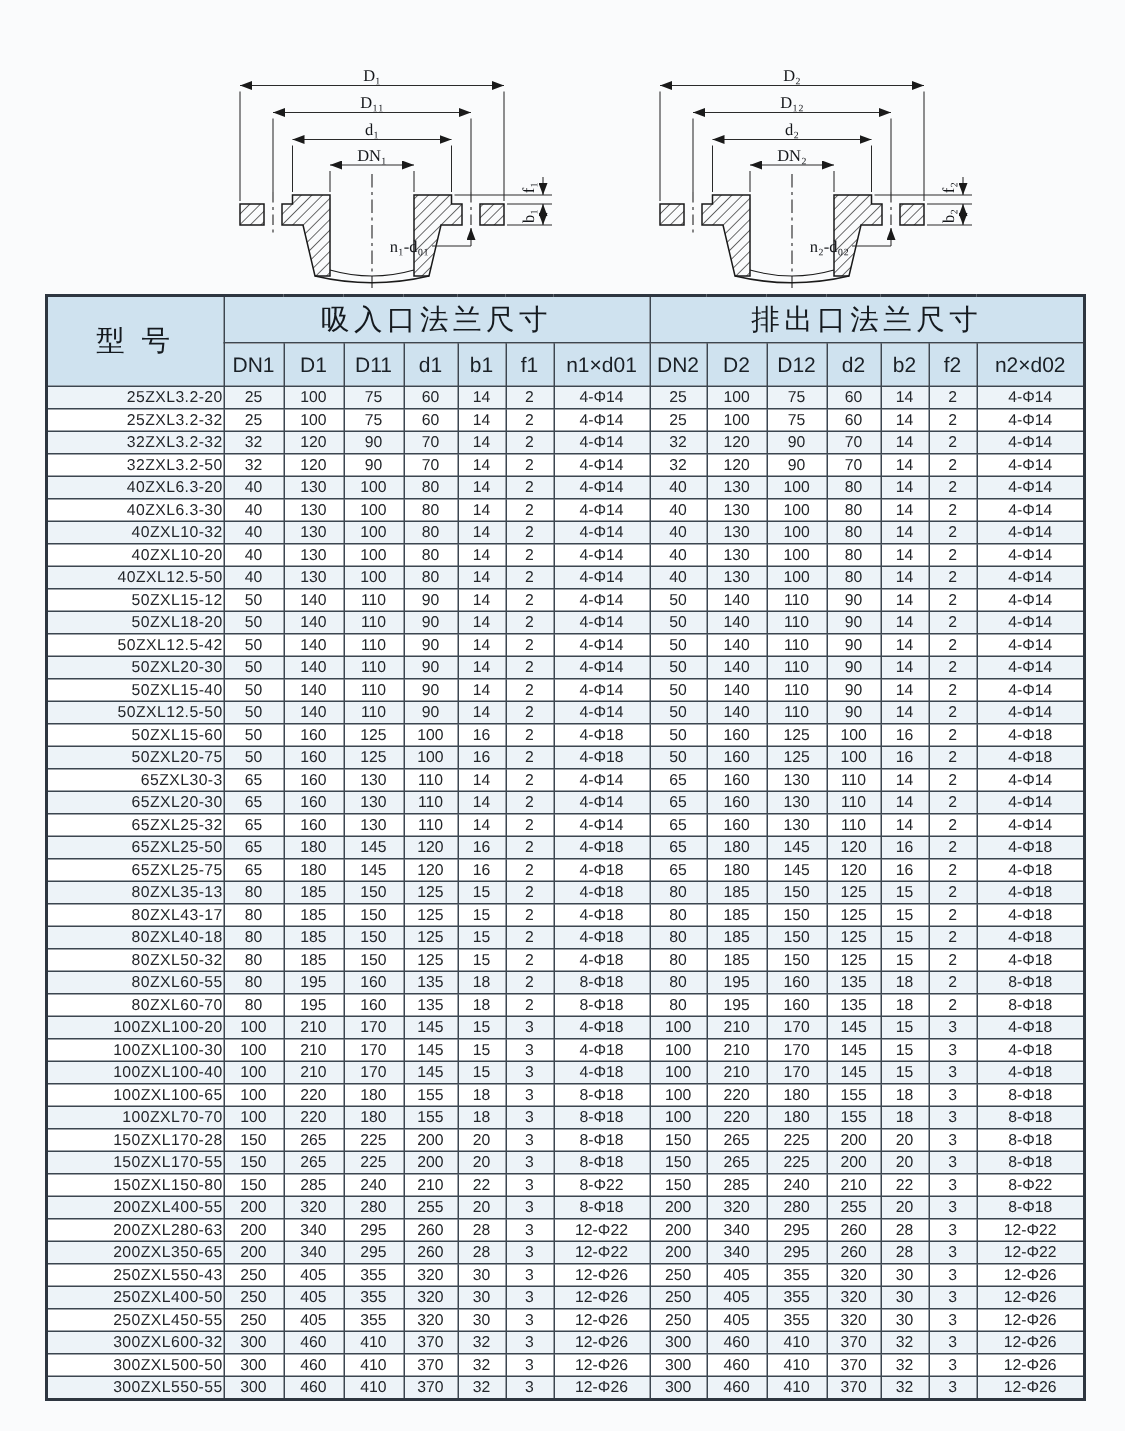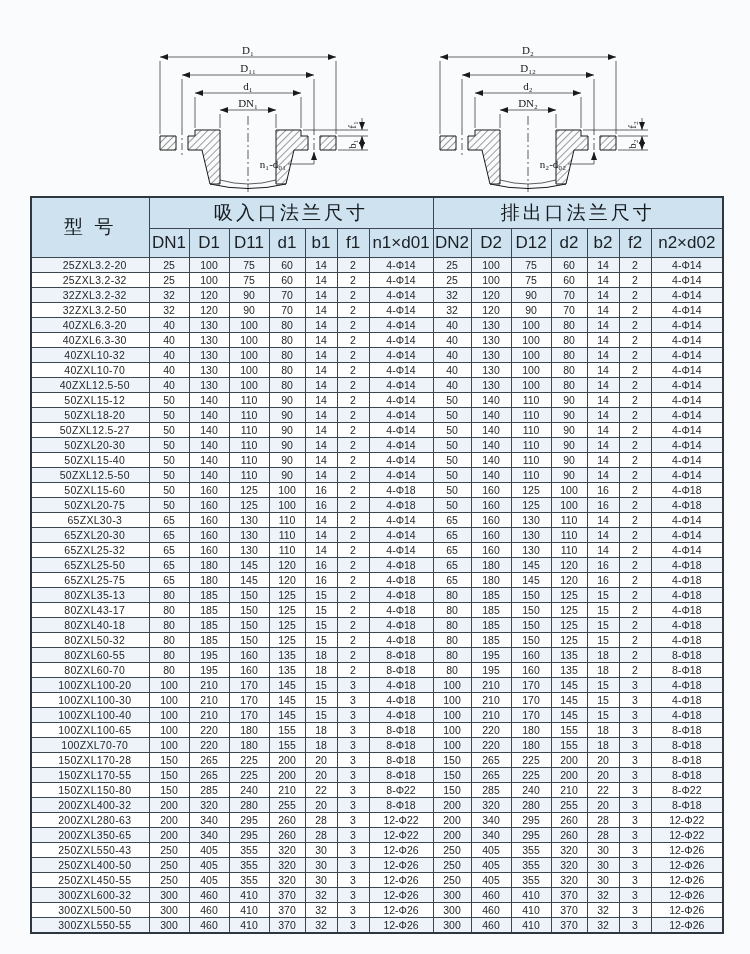--- a/index.html
+++ b/index.html
@@ -37,24 +37,24 @@
     border:2px solid #2e3640;
     font-size:10.5px;
   }
   th,td{
     border:1px solid var(--border);
     text-align:center;vertical-align:middle;
     color:#23262a;
     overflow:hidden;white-space:nowrap;
   }
   thead tr.group-row th{height:31px;background:var(--header_bg);font-size:19px;font-weight:normal;letter-spacing:3px;color:#151a1f;}
-  thead tr.col-row th{height:29px;background:var(--header_bg);font-size:17px;font-weight:normal;color:#1a2026;}
+  thead tr.col-row th{height:29px;background:var(--header_bg);font-size:14px;font-weight:normal;color:#1a2026;}
   thead th.model-th{background:var(--header_bg);font-size:14px;letter-spacing:8px;font-weight:bold;}
   tbody td{height:14px;line-height:14px;padding:0;}
-  tbody td.model{text-align:center;padding-left:9px;letter-spacing:0.3px;margin-top:31px;}
+  tbody td.model{text-align:right;padding-left:9px;letter-spacing:0.3px;margin-top:31px;}
   tbody tr:nth-child(odd){background:var(--row_alt);}
   tbody tr:nth-child(even){background:#ffffff;}
 </style>
 </head>
 <body>
 
 <div class="page">
 
 
   <svg class="diagram suction" viewBox="0 0 240 150">
@@ -324,21 +324,21 @@
             <td>4-Φ14</td>
             <td>40</td>
             <td>130</td>
             <td>100</td>
             <td>80</td>
             <td>14</td>
             <td>2</td>
             <td>4-Φ14</td>
           </tr>
           <tr>
-            <td class="model">40ZXL10-70</td>
+            <td class="model">40ZXL10-20</td>
             <td>40</td>
             <td>130</td>
             <td>100</td>
             <td>80</td>
             <td>14</td>
             <td>2</td>
             <td>4-Φ14</td>
             <td>40</td>
             <td>130</td>
             <td>100</td>
@@ -392,21 +392,21 @@
             <td>4-Φ14</td>
             <td>50</td>
             <td>140</td>
             <td>110</td>
             <td>90</td>
             <td>14</td>
             <td>2</td>
             <td>4-Φ14</td>
           </tr>
           <tr>
-            <td class="model">50ZXL12.5-27</td>
+            <td class="model">50ZXL12.5-42</td>
             <td>50</td>
             <td>140</td>
             <td>110</td>
             <td>90</td>
             <td>14</td>
             <td>2</td>
             <td>4-Φ14</td>
             <td>50</td>
             <td>140</td>
             <td>110</td>
@@ -817,21 +817,21 @@
             <td>8-Φ22</td>
             <td>150</td>
             <td>285</td>
             <td>240</td>
             <td>210</td>
             <td>22</td>
             <td>3</td>
             <td>8-Φ22</td>
           </tr>
           <tr>
-            <td class="model">200ZXL400-32</td>
+            <td class="model">200ZXL400-55</td>
             <td>200</td>
             <td>320</td>
             <td>280</td>
             <td>255</td>
             <td>20</td>
             <td>3</td>
             <td>8-Φ18</td>
             <td>200</td>
             <td>320</td>
             <td>280</td>

